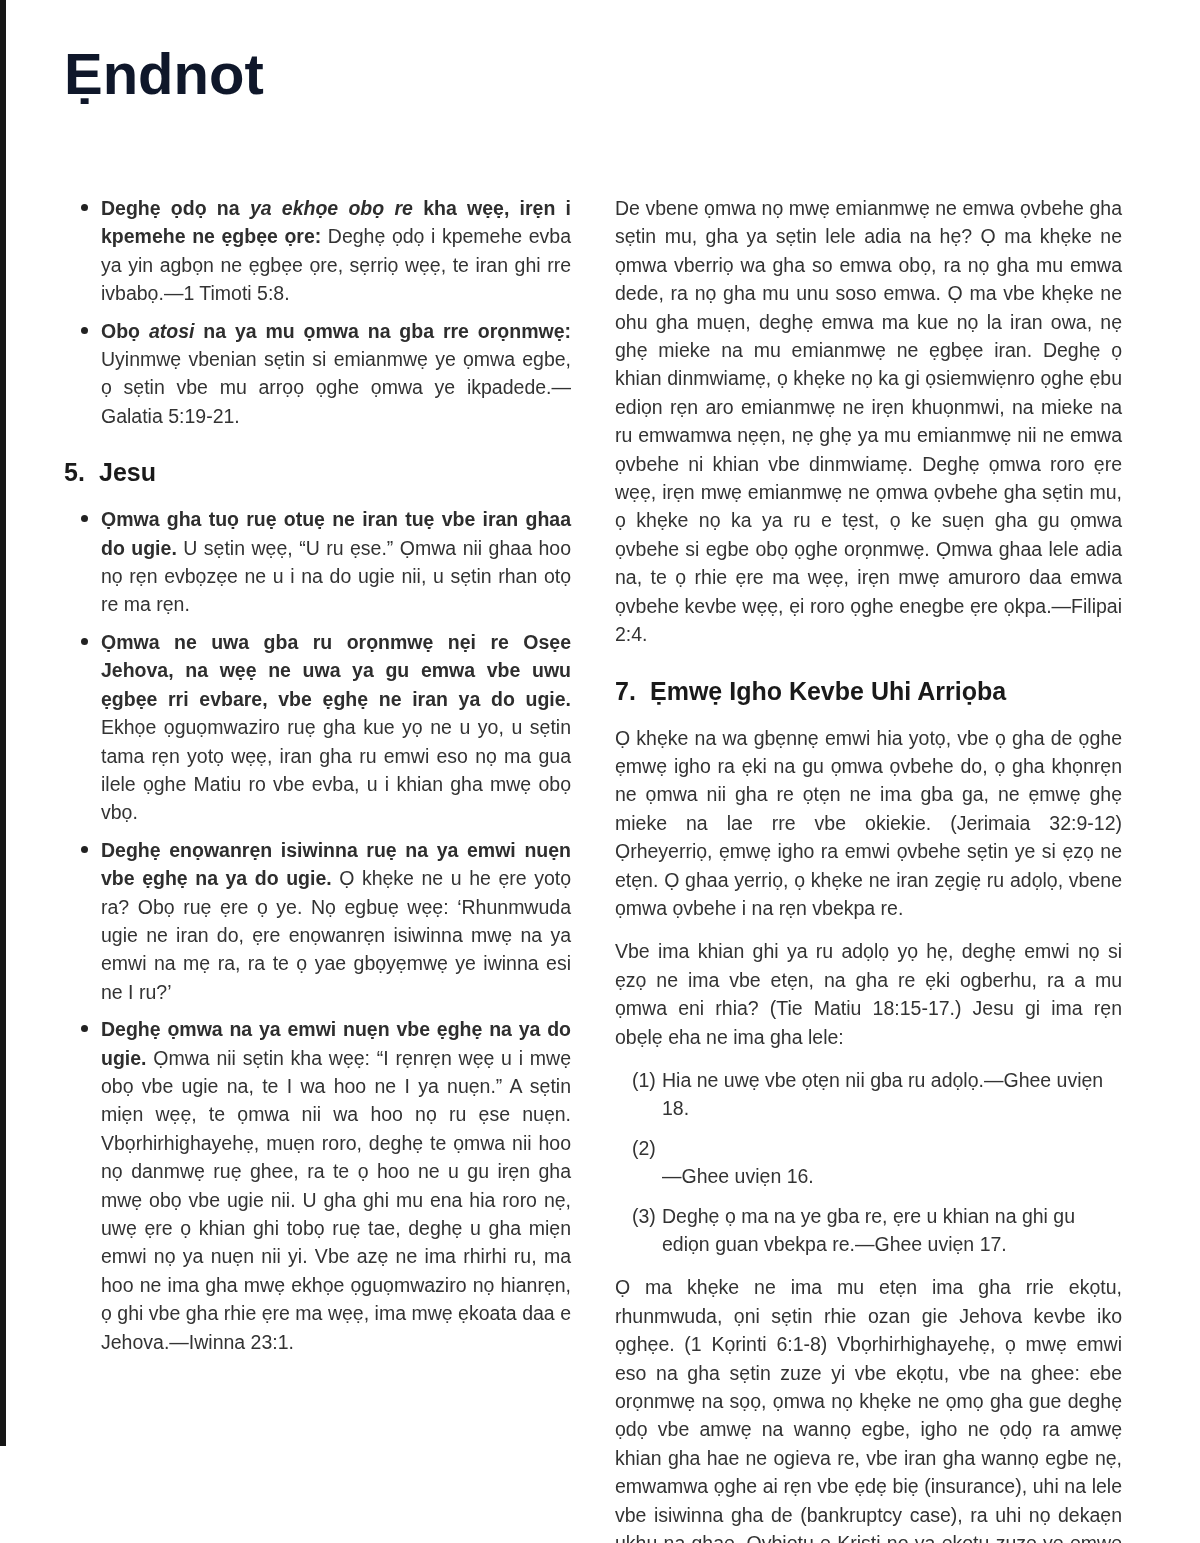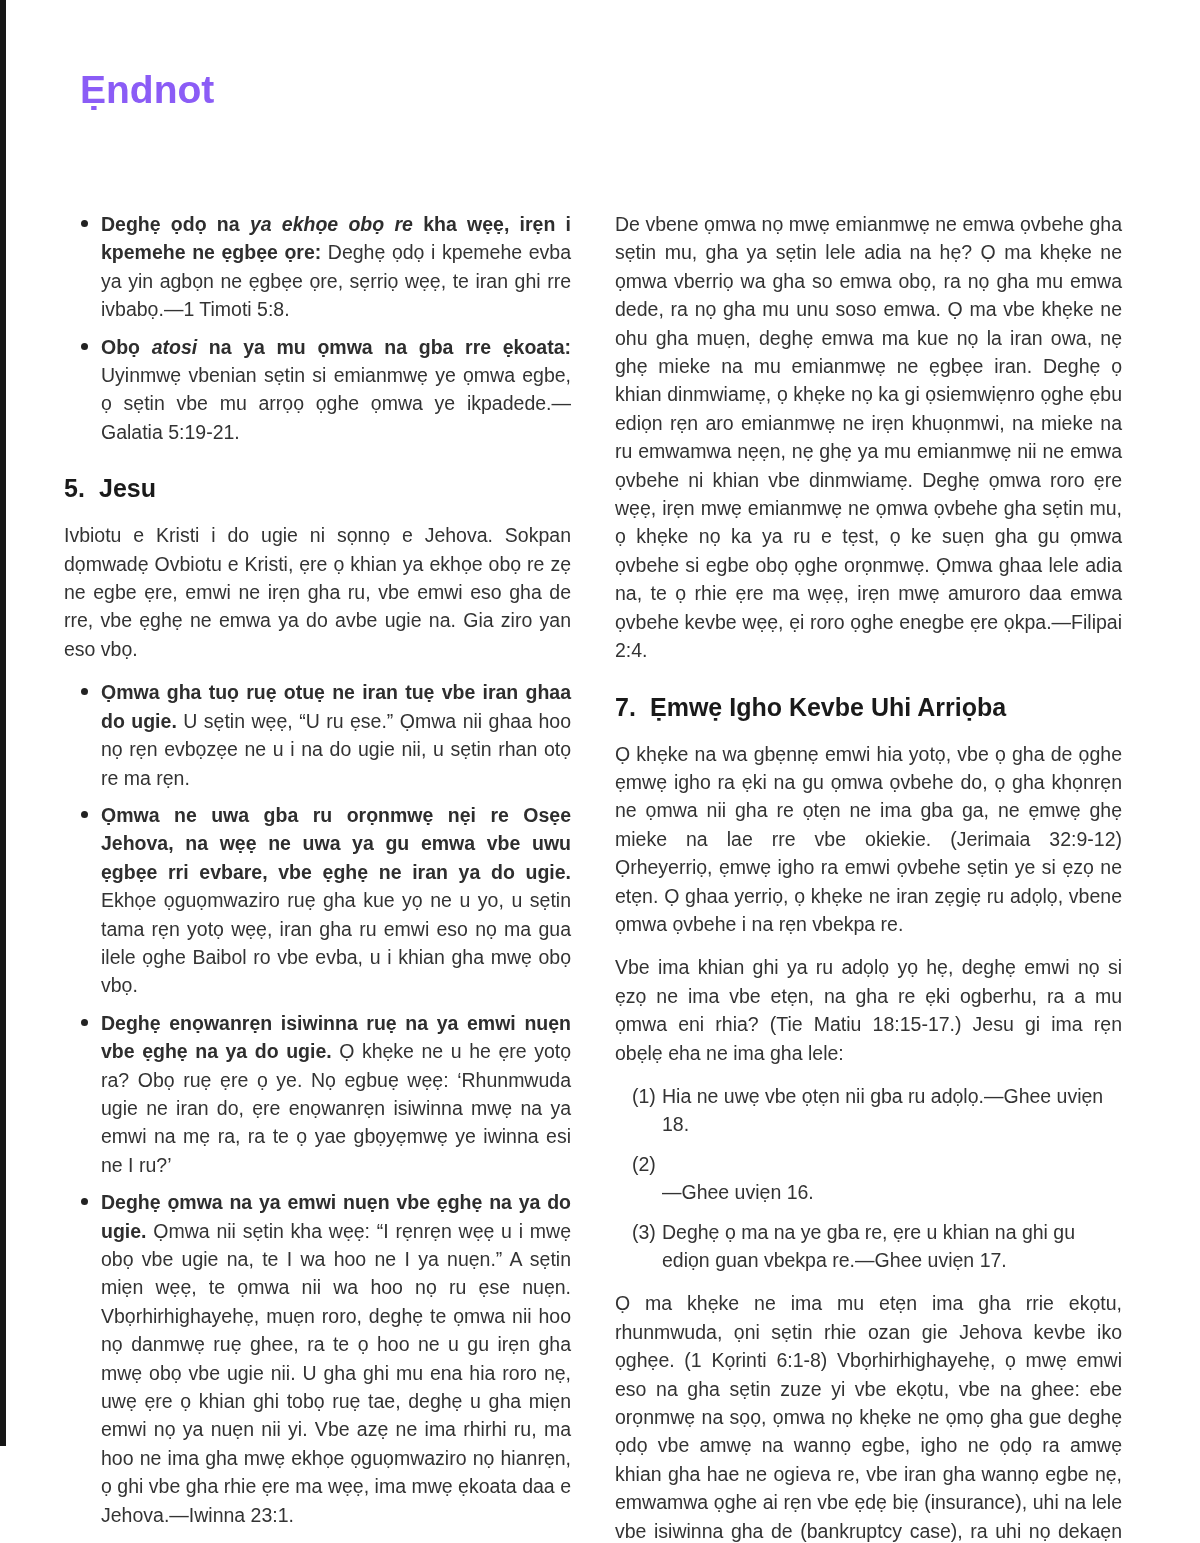--- a/index.html
+++ b/index.html
@@ -12,24 +12,24 @@
     overflow:hidden;
     margin:0 auto;
   }
   .edge-bar{
     position:absolute;left:0;top:0;
     width:6px;height:1446px;
     background:#161616;
   }
   .content{padding:50px 0 0 64px;}
   h1.page-title{
-    margin:16px;
-    font-size:39px;line-height:48px;
+    margin:0;
+    font-size:58px;line-height:48px;
     font-weight:700;
-    color:#8b5cf6;
+    color:#0f172a;
   }
   .columns{
     display:flex;
     gap:44px;
     margin-top:96px;
   }
   .col{
     width:507px;flex:0 0 507px;
     font-size:19.5px;line-height:28.4px;
     text-align:justify;
@@ -79,39 +79,38 @@
 
       <div class="col">
 
         <ul class="bullets">
           <li>
             <span class="dot"></span>
             <span class="lead"><span>Deghẹ ọdọ na </span><i>ya ekhọe obọ re</i><span> kha wẹẹ, irẹn i kpemehe ne ẹgbẹe ọre:</span></span><span> Deghẹ ọdọ i kpemehe evba ya yin agbọn ne ẹgbẹe ọre, sẹrriọ wẹẹ, te iran ghi rre ivbabọ.—1 Timoti 5:8.</span>
           </li>
           <li>
             <span class="dot"></span>
-            <span class="lead"><span>Obọ </span><i>atosi</i><span> na ya mu ọmwa na gba rre ẹkoata:</span></span><span> Uyinmwẹ vbenian sẹtin si emianmwẹ ye ọmwa egbe, ọ sẹtin vbe mu arrọọ ọghe ọmwa ye ikpadede.—Galatia 5:19-21.</span>
+            <span class="lead"><span>Obọ </span><i>atosi</i><span> na ya mu ọmwa na gba rre orọnmwẹ:</span></span><span> Uyinmwẹ vbenian sẹtin si emianmwẹ ye ọmwa egbe, ọ sẹtin vbe mu arrọọ ọghe ọmwa ye ikpadede.—Galatia 5:19-21.</span>
           </li>
         </ul>
 
         <h2 class="sec">
           <span class="h-num">5.</span>
           <span class="h-text">Jesu</span>
         </h2>
 
-        <p>Ivbiotu e Kristi i do ugie ni sọnnọ e Jehova. Sokpan dọmwadẹ Ovbiotu e Kristi, ẹre ọ khian ya ekhọe obọ re zẹ ne egbe ẹre, emwi ne irẹn gha ru, vbe emwi eso gha de rre, vbe ẹghẹ ne emwa ya do avbe ugie na. Gia ziro yan eso vbọ.</p>
 
         <ul class="bullets">
           <li>
             <span class="dot"></span>
             <span class="lead">Ọmwa gha tuọ ruẹ otuẹ ne iran tuẹ vbe iran ghaa do ugie.</span><span> U sẹtin wẹẹ, “U ru ẹse.” Ọmwa nii ghaa hoo nọ rẹn evbọzẹe ne u i na do ugie nii, u sẹtin rhan otọ re ma rẹn.</span>
           </li>
           <li>
             <span class="dot"></span>
-            <span class="lead">Ọmwa ne uwa gba ru orọnmwẹ nẹi re Osẹe Jehova, na wẹẹ ne uwa ya gu emwa vbe uwu ẹgbẹe rri evbare, vbe ẹghẹ ne iran ya do ugie.</span><span> Ekhọe ọguọmwaziro ruẹ gha kue yọ ne u yo, u sẹtin tama rẹn yotọ wẹẹ, iran gha ru emwi eso nọ ma gua ilele ọghe Baibol ro vbe evba, u i khian gha mwẹ obọ vbọ.</span>
+            <span class="lead">Ọmwa ne uwa gba ru orọnmwẹ nẹi re Osẹe Jehova, na wẹẹ ne uwa ya gu emwa vbe uwu ẹgbẹe rri evbare, vbe ẹghẹ ne iran ya do ugie.</span><span> Ekhọe ọguọmwaziro ruẹ gha kue yọ ne u yo, u sẹtin tama rẹn yotọ wẹẹ, iran gha ru emwi eso nọ ma gua ilele ọghe Matiu ro vbe evba, u i khian gha mwẹ obọ vbọ.</span>
           </li>
           <li>
             <span class="dot"></span>
             <span class="lead">Deghẹ enọwanrẹn isiwinna ruẹ na ya emwi nuẹn vbe ẹghẹ na ya do ugie.</span><span> Ọ khẹke ne u he ẹre yotọ ra? Obọ ruẹ ẹre ọ ye. Nọ egbuẹ wẹẹ: ‘Rhunmwuda ugie ne iran do, ẹre enọwanrẹn isiwinna mwẹ na ya emwi na mẹ ra, ra te ọ yae gbọyẹmwẹ ye iwinna esi ne I ru?’</span>
           </li>
           <li>
             <span class="dot"></span>
             <span class="lead">Deghẹ ọmwa na ya emwi nuẹn vbe ẹghẹ na ya do ugie.</span><span> Ọmwa nii sẹtin kha wẹẹ: “I rẹnrẹn wẹẹ u i mwẹ obọ vbe ugie na, te I wa hoo ne I ya nuẹn.” A sẹtin miẹn wẹẹ, te ọmwa nii wa hoo nọ ru ẹse nuẹn. Vbọrhirhighayehẹ, muẹn roro, deghẹ te ọmwa nii hoo nọ danmwẹ ruẹ ghee, ra te ọ hoo ne u gu irẹn gha mwẹ obọ vbe ugie nii. U gha ghi mu ena hia roro nẹ, uwẹ ẹre ọ khian ghi tobọ ruẹ tae, deghẹ u gha miẹn emwi nọ ya nuẹn nii yi. Vbe azẹ ne ima rhirhi ru, ma hoo ne ima gha mwẹ ekhọe ọguọmwaziro nọ hianrẹn, ọ ghi vbe gha rhie ẹre ma wẹẹ, ima mwẹ ẹkoata daa e Jehova.—Iwinna 23:1.</span>
           </li>
         </ul>

